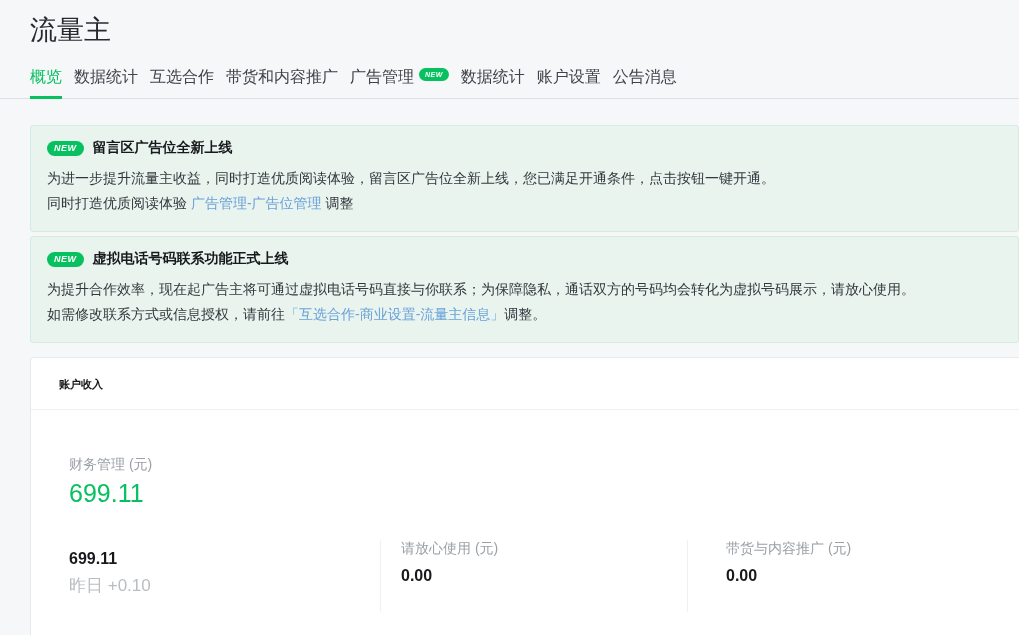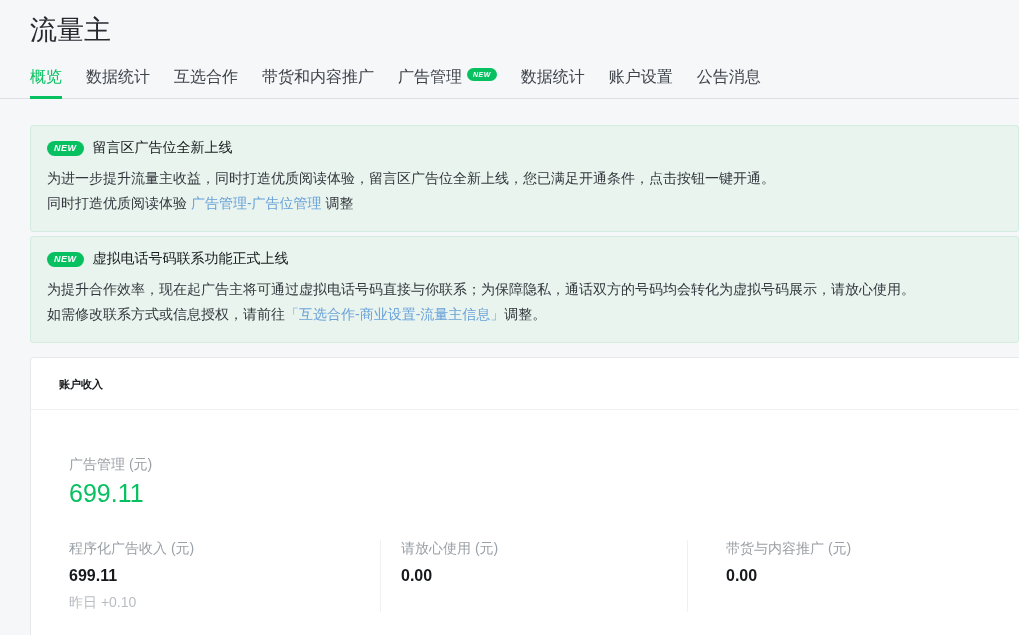--- a/index.html
+++ b/index.html
@@ -20,21 +20,21 @@
     background:#f5f7f9;
     color:var(--text-dark);
   }
   .header{padding:14px 0 0 30px;}
   .page-title{font-size:27px;font-weight:500;color:#26292e;line-height:32px;}
 
   .tabbar{
     margin-top:17px;
     padding-left:30px;
     display:flex;
-    gap:24px;
+    gap:12px;
     border-bottom:1px solid #dde0e4;
   }
   .tab{
     font-size:16px;
     color:#3f434a;
     line-height:20px;
     padding:4px 0 9px;
     border-bottom:3px solid transparent;
     margin-bottom:-1px;
     cursor:pointer;
@@ -58,21 +58,21 @@
   .notices{margin:26px 0 0 30px;width:989px;}
   .notice{
     background:var(--notice-bg);
     border:1px solid var(--notice-border);
     border-radius:3px;
     padding:13px 16px 15px;
   }
   .notice + .notice{margin-top:4px;}
   .notice-title-row{display:flex;align-items:center;gap:9px;margin-bottom:9px;}
   .notice .badge{font-size:9px;padding:3px 7px;}
-  .notice-title{font-size:14px;font-weight:400;color:var(--text-dark);}
+  .notice-title{font-size:14px;font-weight:700;color:var(--text-dark);}
   .notice-line{font-size:14px;color:var(--text-body);line-height:25px;white-space:nowrap;overflow:hidden;}
   a.link{color:var(--link);text-decoration:none;cursor:pointer;}
 
   .card{
     margin:14px 0 0 30px;
     width:989px;
     height:292px;
     background:#fff;
     border:1px solid #e7e9ec;
     border-right:none;
@@ -90,21 +90,21 @@
   .total{padding-left:38px;}
   .total-label{font-size:14px;color:var(--text-gray);line-height:17px;}
   .total-value{font-size:25px;color:var(--accent);font-weight:500;margin-top:8px;line-height:25px;}
   .stats{display:flex;margin-top:34px;}
   .stat{min-height:72px;}
   .stat-1{width:349px;padding-left:38px;}
   .stat-2{width:307px;padding-left:20px;border-left:1px solid var(--divider);}
   .stat-3{flex:1;padding-left:38px;border-left:1px solid var(--divider);}
   .stat-label{font-size:14px;color:var(--text-gray);line-height:17px;}
   .stat-value{font-size:16px;font-weight:700;color:var(--text-dark);margin-top:9px;line-height:19px;}
-  .stat-sub{font-size:14px;color:var(--text-lightgray);margin-top:10px;line-height:15px;}
+  .stat-sub{font-size:17px;color:var(--text-lightgray);margin-top:10px;line-height:15px;}
 </style>
 </head>
 <body>
 
 <div class="header">
   <h1 class="page-title">流量主</h1>
 </div>
 
 <div class="tabbar">
   <div class="tab active">
@@ -157,26 +157,25 @@
       <span>如需修改联系方式或信息授权，请前往</span><a class="link">「互选合作-商业设置-流量主信息」</a><span>调整。</span>
     </div>
   </div>
 
 </div>
 
 <div class="card">
   <div class="card-header">账户收入</div>
   <div class="card-body">
     <div class="total">
-      <div class="total-label">广告管理 (元)</div>
+      <div class="total-label">财务管理 (元)</div>
       <div class="total-value">699.11</div>
     </div>
     <div class="stats">
       <div class="stat stat-1">
-        <div class="stat-label">程序化广告收入 (元)</div>
         <div class="stat-value">699.11</div>
         <div class="stat-sub">
           <span>昨日</span>
           <span>+0.10</span>
         </div>
       </div>
       <div class="stat stat-2">
         <div class="stat-label">请放心使用 (元)</div>
         <div class="stat-value">0.00</div>
       </div>

